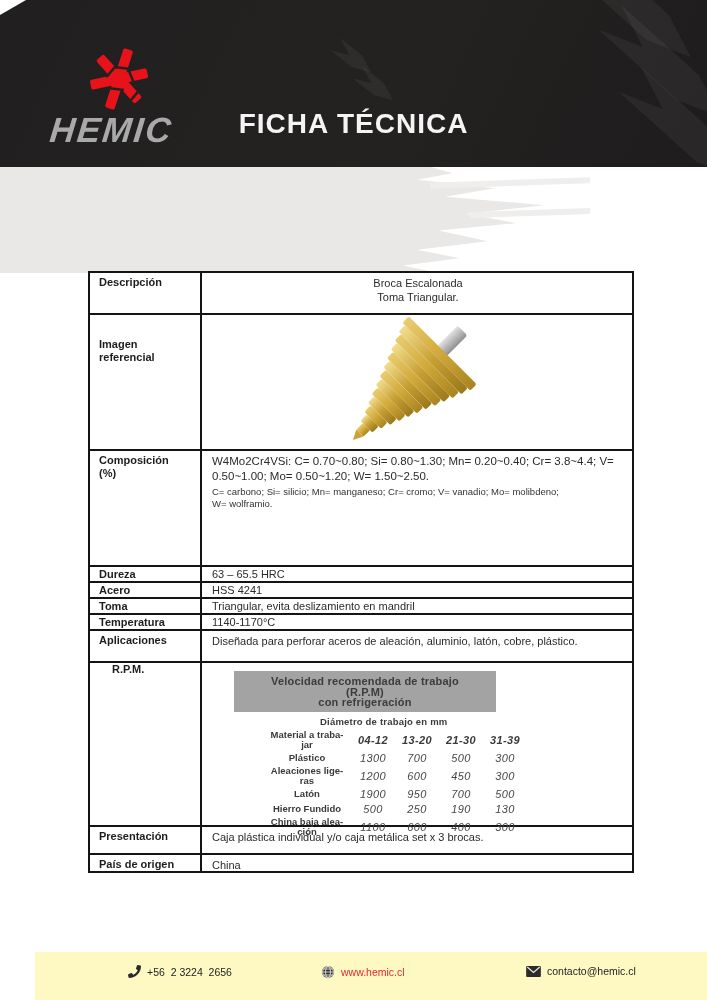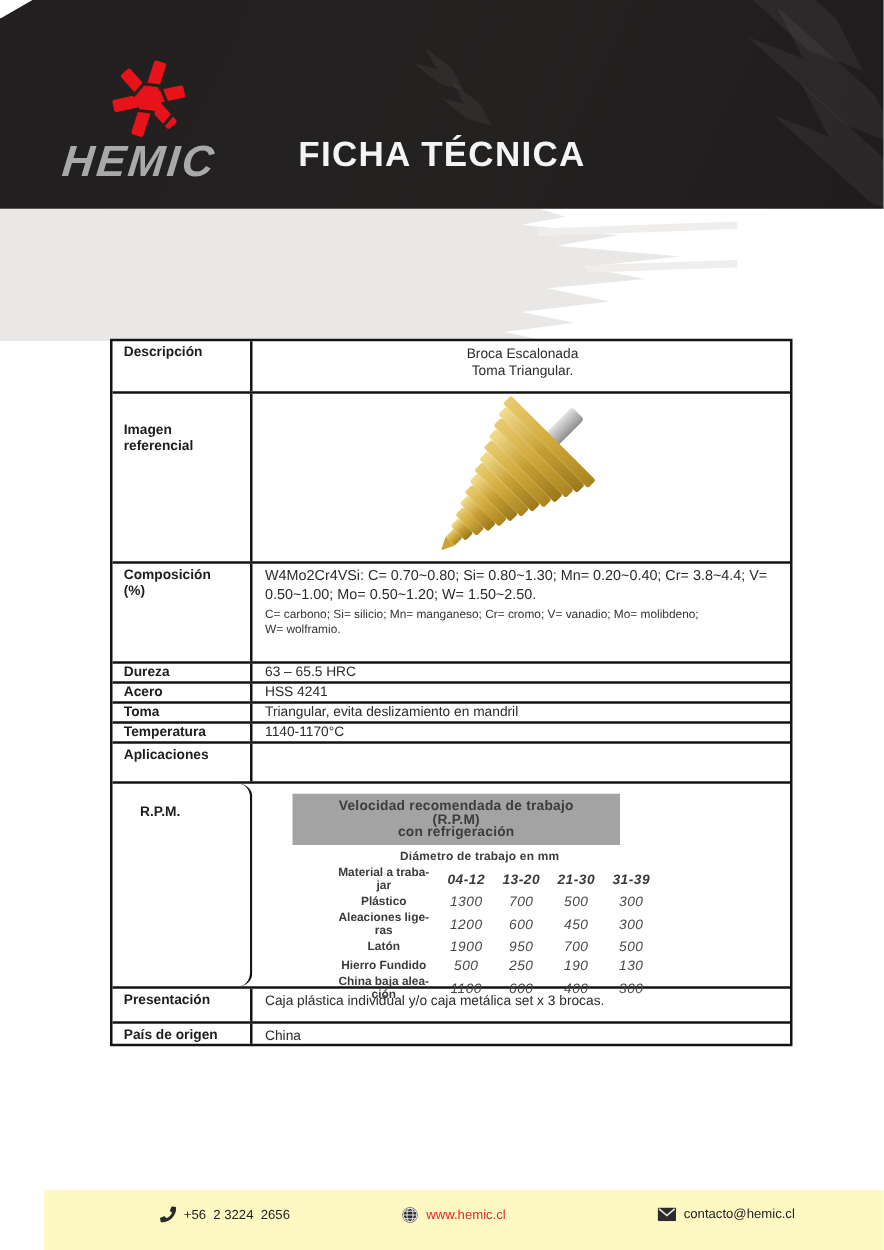--- a/index.html
+++ b/index.html
@@ -33,32 +33,32 @@
 
   
   .spec-table { position:absolute; left:88px; top:271px; width:546px; border:2px solid #141414; background:#fff; }
   .trow { display:flex; border-top:2px solid #141414; font-size:11px; color:#2b2b2b; }
   .trow:first-child { border-top:none; }
   .tlabel { width:112px; flex:0 0 112px; border-right:2px solid #141414; font-weight:bold; color:#1d1d1d;
             padding:3px 4px 2px 9px; line-height:13px; }
   .tvalue { flex:1; padding:3px 8px 2px 10px; line-height:14px; }
   .row-desc   { height:40px; }
   .row-img    { height:136px; }
-  .row-comp   { height:80px; }
+  .row-comp   { height:116px; }
   .row-small  { height:16px; }
   .row-small .tlabel, .row-small .tvalue { padding-top:1px; line-height:13px; }
   .row-aplic  { height:32px; }
   .row-rpm    { height:164px; }
   .row-pres   { height:28px; }
   .row-pais   { height:18px; }
   .center-val { text-align:center; }
   .img-cell { display:flex; align-items:center; justify-content:center; padding:0; }
   .comp-main { font-size:11.5px; line-height:15px; margin-bottom:2px; }
   .comp-note { font-size:9.5px; line-height:12px; color:#333; }
-  .rpm-label { padding-left:22px; padding-top:17px;border-radius:11px; }
+  .rpm-label { padding-left:22px; padding-top:0; }
 
   
   .rpm-block { margin:6px 0 0 22px; width:262px; color:#3a3a3a; }
   .rpm-title { background:#a3a3a3; color:#3c3c3c; font-weight:bold; text-align:center;
                font-size:11px; line-height:10.5px; padding:5px 2px 4px 2px; letter-spacing:0.2px; }
   .rpm-sub { font-weight:bold; font-size:9.5px; margin:3px 0 1px 86px; letter-spacing:0.2px; color:#3a3a3a; }
   .rpm-grid-row { display:flex; align-items:center; margin-bottom:1px;margin-left:29px; }
   .rpm-mat { width:88px; flex:0 0 88px; text-align:center; font-weight:bold; font-size:9.5px; line-height:9.5px; color:#3a3a3a; }
   .rpm-cell { width:44px; flex:0 0 44px; text-align:center; font-size:11px; color:#474747; letter-spacing:0.4px;font-style:italic; }
   .rpm-head .rpm-cell { font-weight:bold; color:#3a3a3a; }
@@ -197,20 +197,21 @@
       <div class="tvalue">Triangular, evita deslizamiento en mandril</div>
     </div>
 
     <div class="trow row-small">
       <div class="tlabel">Temperatura</div>
       <div class="tvalue">1140-1170°C</div>
     </div>
 
     <div class="trow row-aplic">
       <div class="tlabel">Aplicaciones</div>
+      <div class="tvalue" style="max-width:430px;">Diseñada para perforar aceros de aleación, aluminio, latón, cobre, plástico.</div>
     </div>
 
     <div class="trow row-rpm">
       <div class="tlabel rpm-label">R.P.M.</div>
       <div class="tvalue" style="padding-top:2px;">
         <div class="rpm-block">
           <div class="rpm-title">
             <div>Velocidad recomendada de trabajo</div>
             <div>(R.P.M)</div>
             <div>con refrigeración</div>

